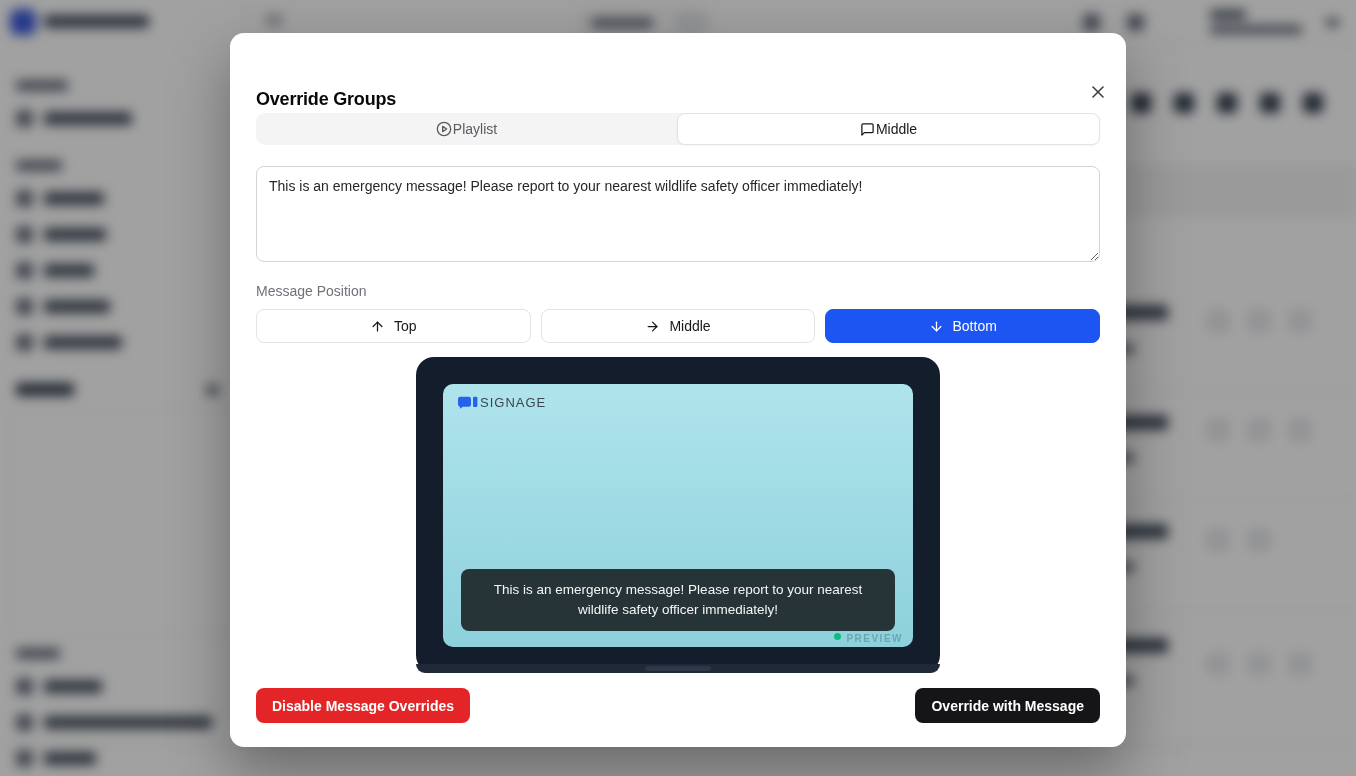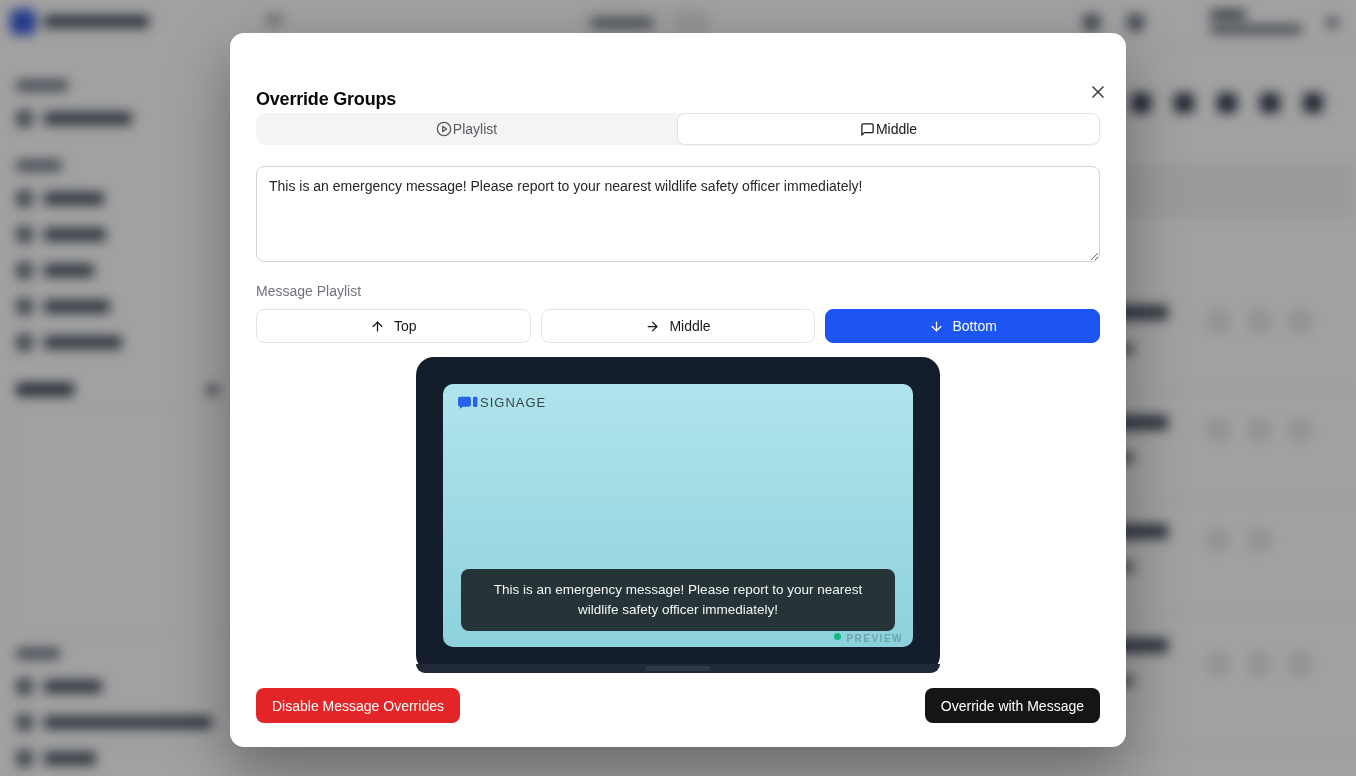--- a/index.html
+++ b/index.html
@@ -55,21 +55,21 @@
   .screen-msg { position:absolute; left:18px; right:18px; bottom:16px; min-height:62px; background:rgba(23,30,32,0.88);
     border-radius:8px; display:flex; align-items:center; justify-content:center; text-align:center;
     color:#f4f6f6; font-size:13.5px; line-height:20px; padding:10px 18px; }
   .preview-badge { position:absolute; right:10px; bottom:3px; display:flex; gap:5px; }
   .preview-dot { width:7px; height:7px; border-radius:50%; background:var(--green,#10b981); }
   .preview-text { font-size:10px; font-weight:700; letter-spacing:1.5px; color:rgba(35,60,65,0.30); }
   .frame-bottom { position:absolute; left:0; right:0; bottom:0; height:9px; background:#1f2937; border-radius:0 0 18px 18px; }
   .stand { position:absolute; bottom:2px; left:50%; transform:translateX(-50%); width:66px; height:5px; border-radius:3px; background:#2d3848; }
 
   .footer-btn { position:absolute; top:655px; height:35px; border:none; border-radius:8px; padding:0 16px;
-    font-size:14px; font-weight:400; color:#fff; cursor:pointer;
+    font-size:14px; font-weight:700; color:#fff; cursor:pointer;
     font-family:"Liberation Sans","DejaVu Sans",sans-serif; }
   .disable-btn { left:26px; background:var(--danger,#e42527); }
   .override-btn { right:26px; background:var(--darkbtn,#151517); }
 
   svg { display:block; }
 </style>
 </head>
 <body>
 
 <div class="stage">
@@ -182,21 +182,21 @@
           <svg width="15" height="15" viewBox="0 0 24 24" fill="none" stroke="#18181b" stroke-width="2" stroke-linecap="round" stroke-linejoin="round">
             <path d="M21 15a2 2 0 0 1-2 2H7l-4 4V5a2 2 0 0 1 2-2h14a2 2 0 0 1 2 2z"></path>
           </svg>
         </span>
         <span>Middle</span>
       </button>
     </div>
 
     <textarea class="msg-input" style="">This is an emergency message! Please report to your nearest wildlife safety officer immediately!</textarea>
 
-    <div class="pos-label">Message Playlist</div>
+    <div class="pos-label">Message Position</div>
 
     <div class="pos-row">
       <button class="pos-btn">
         <span>
           <svg width="15" height="15" viewBox="0 0 24 24" fill="none" stroke="currentColor" stroke-width="2" stroke-linecap="round" stroke-linejoin="round">
             <line x1="12" y1="19" x2="12" y2="5"></line>
               <polyline points="5 12 12 5 19 12"></polyline>
           </svg>
         </span>
         <span>Top</span>

